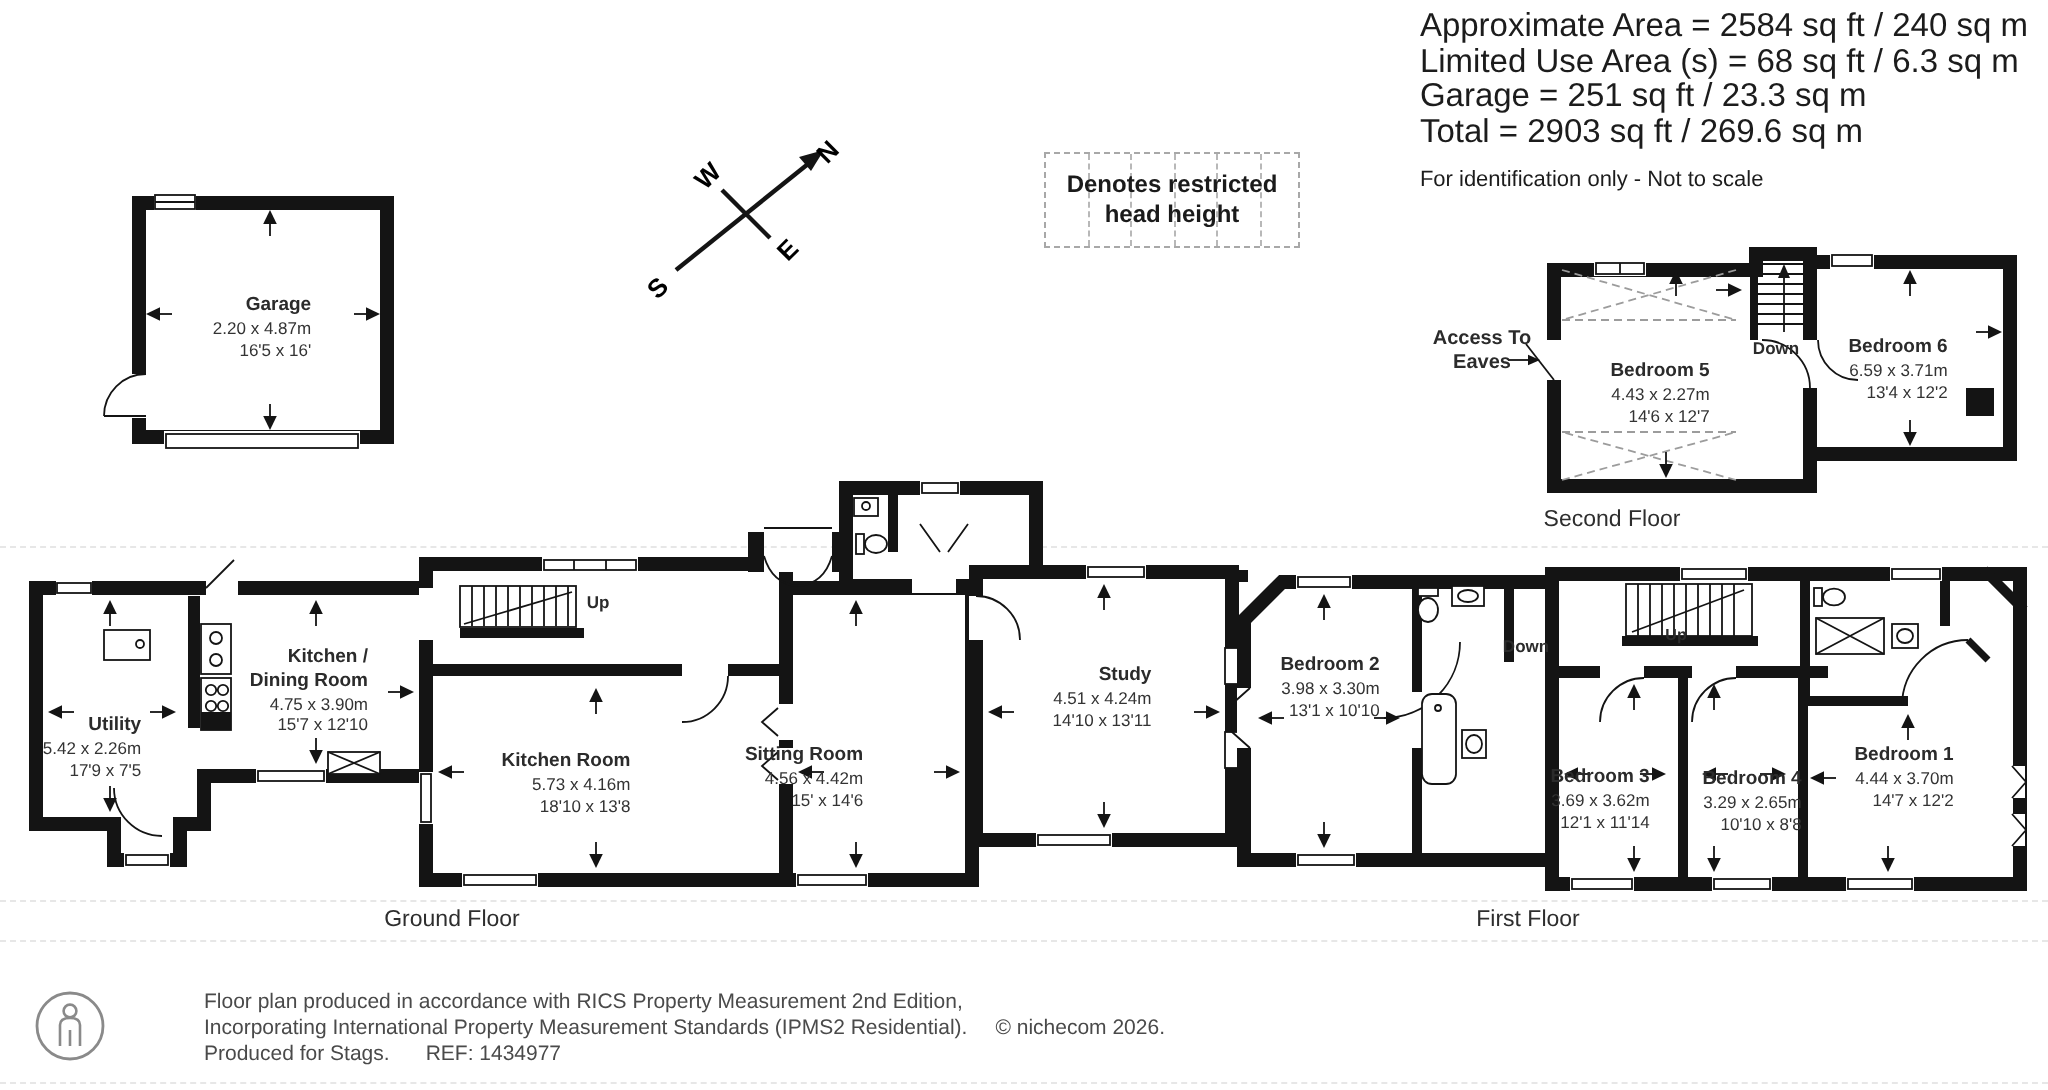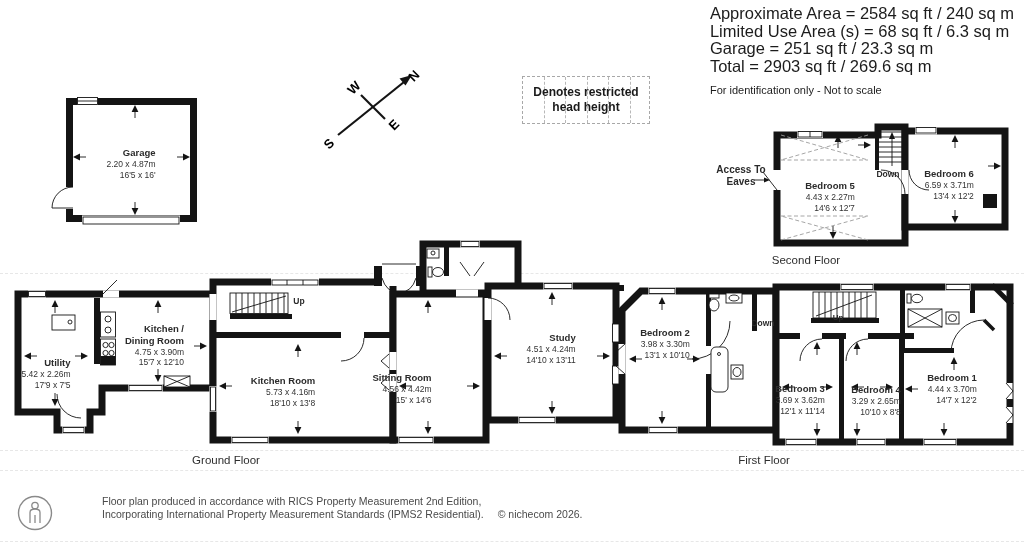--- a/index.html
+++ b/index.html
@@ -444,15 +444,18 @@
     <circle cx="19" cy="19" r="16.5" fill="none" stroke="#8a8a8a" stroke-width="1.4"></circle>
     <circle cx="19" cy="11.5" r="3.2" fill="none" stroke="#8a8a8a" stroke-width="1.3"></circle>
     <path d="M14,29 L14,18.5 Q14,15 19,15 Q24,15 24,18.5 L24,29" fill="none" stroke="#8a8a8a" stroke-width="1.3"></path>
     <path d="M19,21 L19,29" fill="none" stroke="#8a8a8a" stroke-width="1.3"></path>
   </svg>
   <div id="footer">
     <div>Floor plan produced in accordance with RICS Property Measurement 2nd Edition,</div>
     <div>
       <span>Incorporating International Property Measurement Standards (IPMS2 Residential).</span><span class="cr">© nichecom 2026.</span>
     </div>
+    <div>
+      <span>Produced for Stags.</span><span class="ref">REF: 1434977</span>
+    </div>
   </div>
 
 </div>
 
 </body></html>

